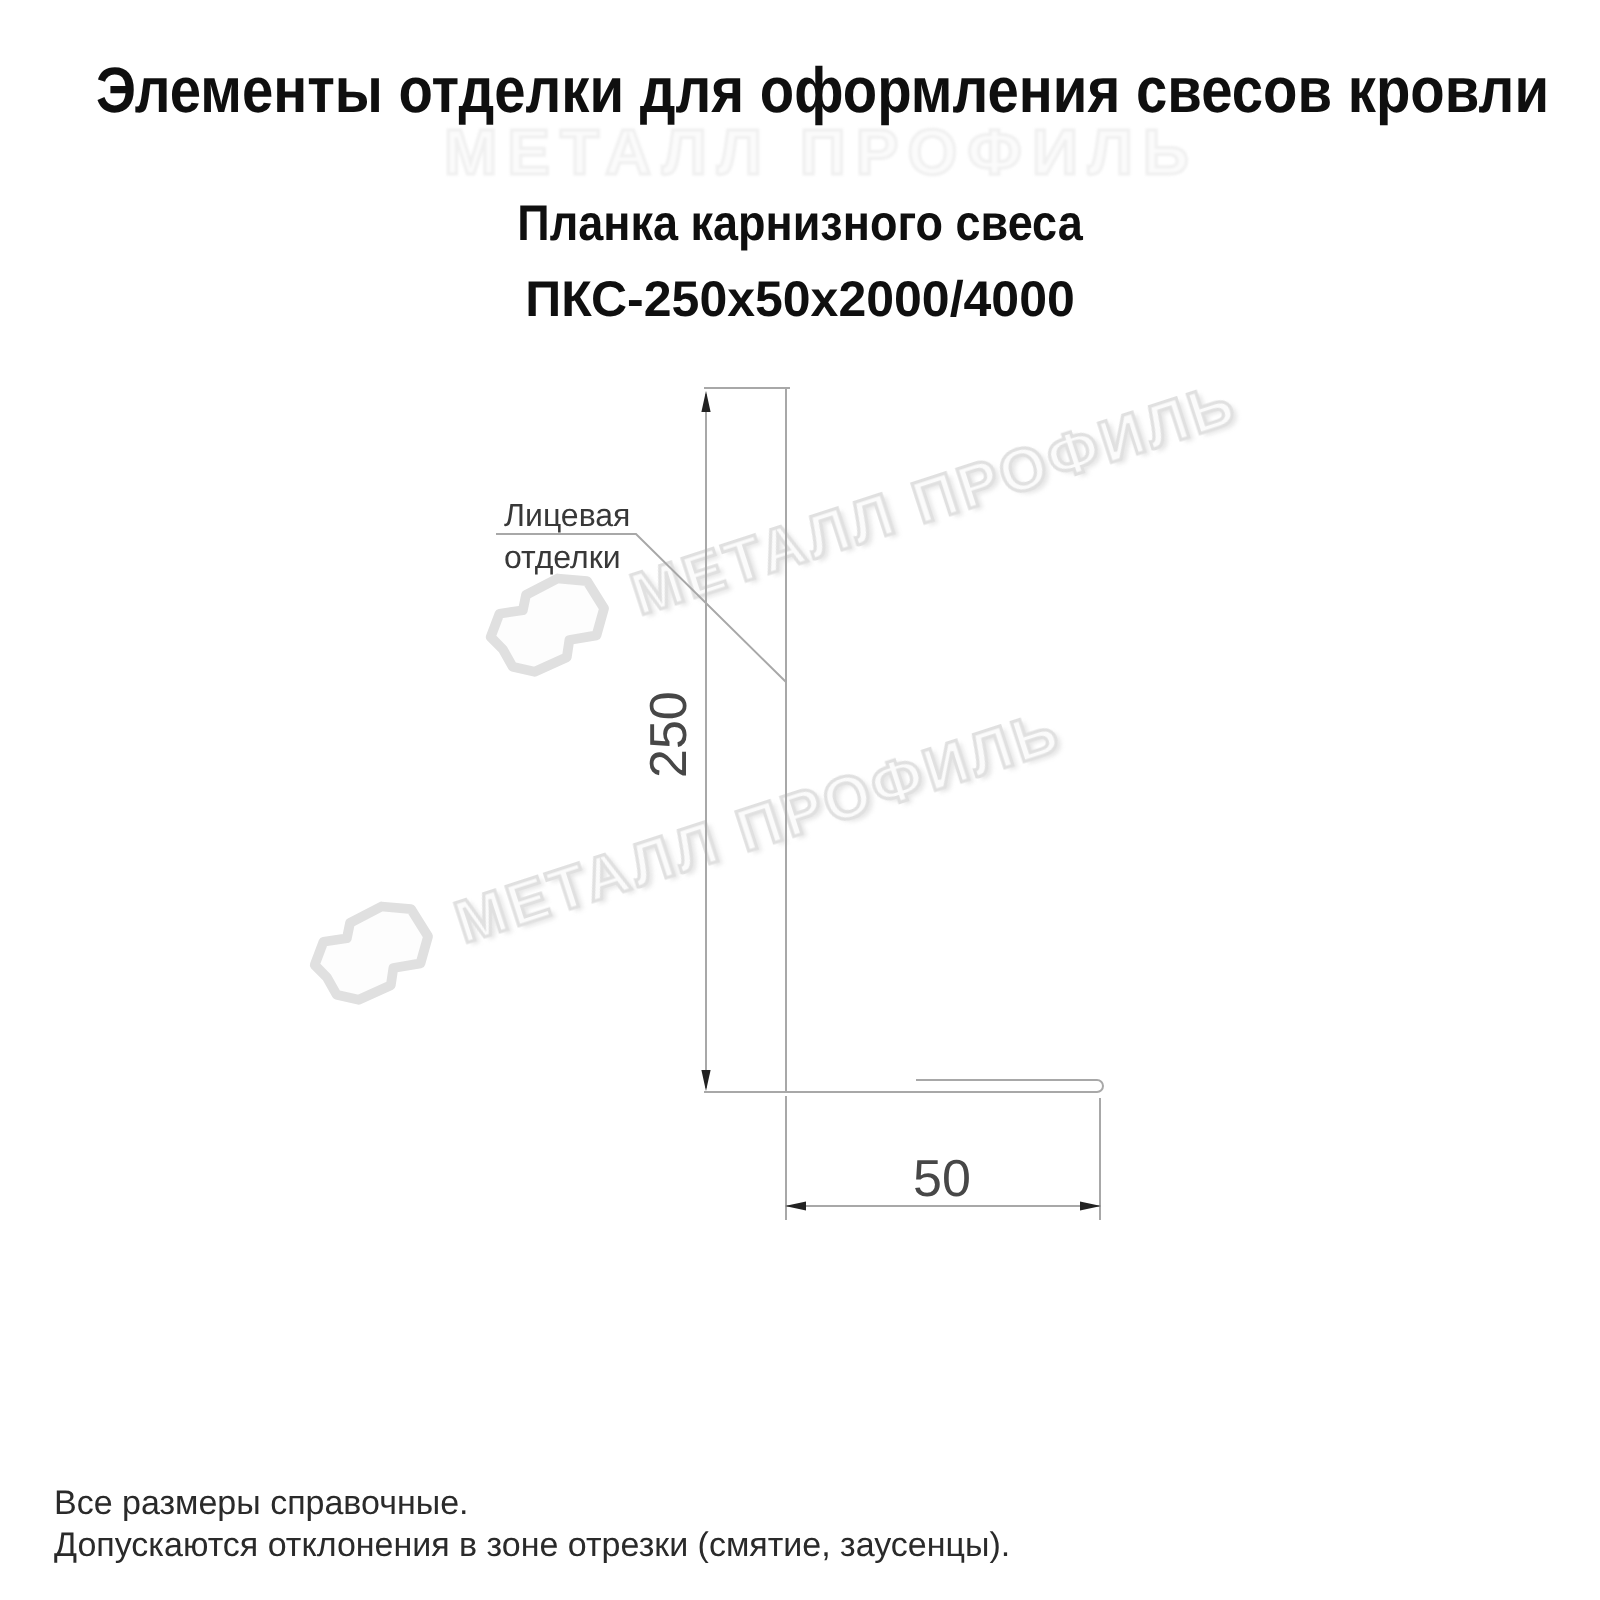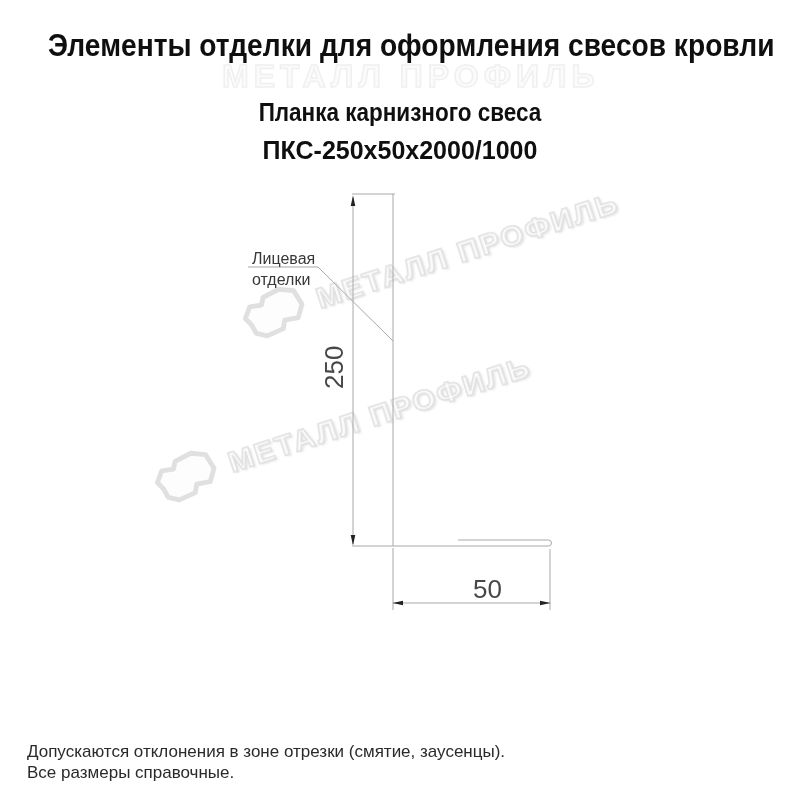--- a/index.html
+++ b/index.html
@@ -50,34 +50,34 @@
     position:absolute;left:252px;top:248px;width:80px;
     font-size:16px;line-height:21px;color:#383838;
   }
   .dim-label-v{
     position:absolute;left:314px;top:356px;width:40px;height:26px;
     line-height:26px;text-align:center;font-size:26px;color:#474747;
     transform:rotate(-90deg);transform-origin:50% 50%;
   }
   .dim-label-h{
     position:absolute;left:440px;top:576px;width:62px;
-    line-height:26px;text-align:right;font-size:26px;color:#474747;
+    line-height:26px;text-align:center;font-size:26px;color:#474747;
   }
   
   .footer-notes{
     position:absolute;left:27px;top:741px;
     font-size:17px;line-height:21px;color:#2a2a2a;
   }
 </style>
 </head>
 <body>
 
 <div class="page-title">Элементы отделки для оформления свесов кровли</div>
 <div class="page-subtitle">Планка карнизного свеса</div>
-<div class="product-code">ПКС-250х50х2000/1000</div>
+<div class="product-code">ПКС-250х50х2000/4000</div>
 
 <span class="wm-faint">МЕТАЛЛ ПРОФИЛЬ</span>
 
 <div class="wm" style="left:241px;top:298px;">
   <svg class="wm-logo" width="70" height="52" viewBox="0 0 72 52">
     <path d="M10 30 L6 22 L14 12 L26 14 L30 7 L48 4 L62 10 L66 26 L58 38 L44 36 L40 44 L22 46 L12 40 Z"></path>
   </svg>
   <span class="wm-text">МЕТАЛЛ ПРОФИЛЬ</span>
 </div>
 
@@ -108,15 +108,15 @@
 </svg>
 
 <div class="face-label">
   <span style="display:block">Лицевая</span>
   <span style="display:block">отделки</span>
 </div>
 <div class="dim-label-v">250</div>
 <div class="dim-label-h">50</div>
 
 <div class="footer-notes">
+  <div>Все размеры справочные.</div>
   <div>Допускаются отклонения в зоне отрезки (смятие, заусенцы).</div>
-  <div>Все размеры справочные.</div>
 </div>
 
 </body></html>

